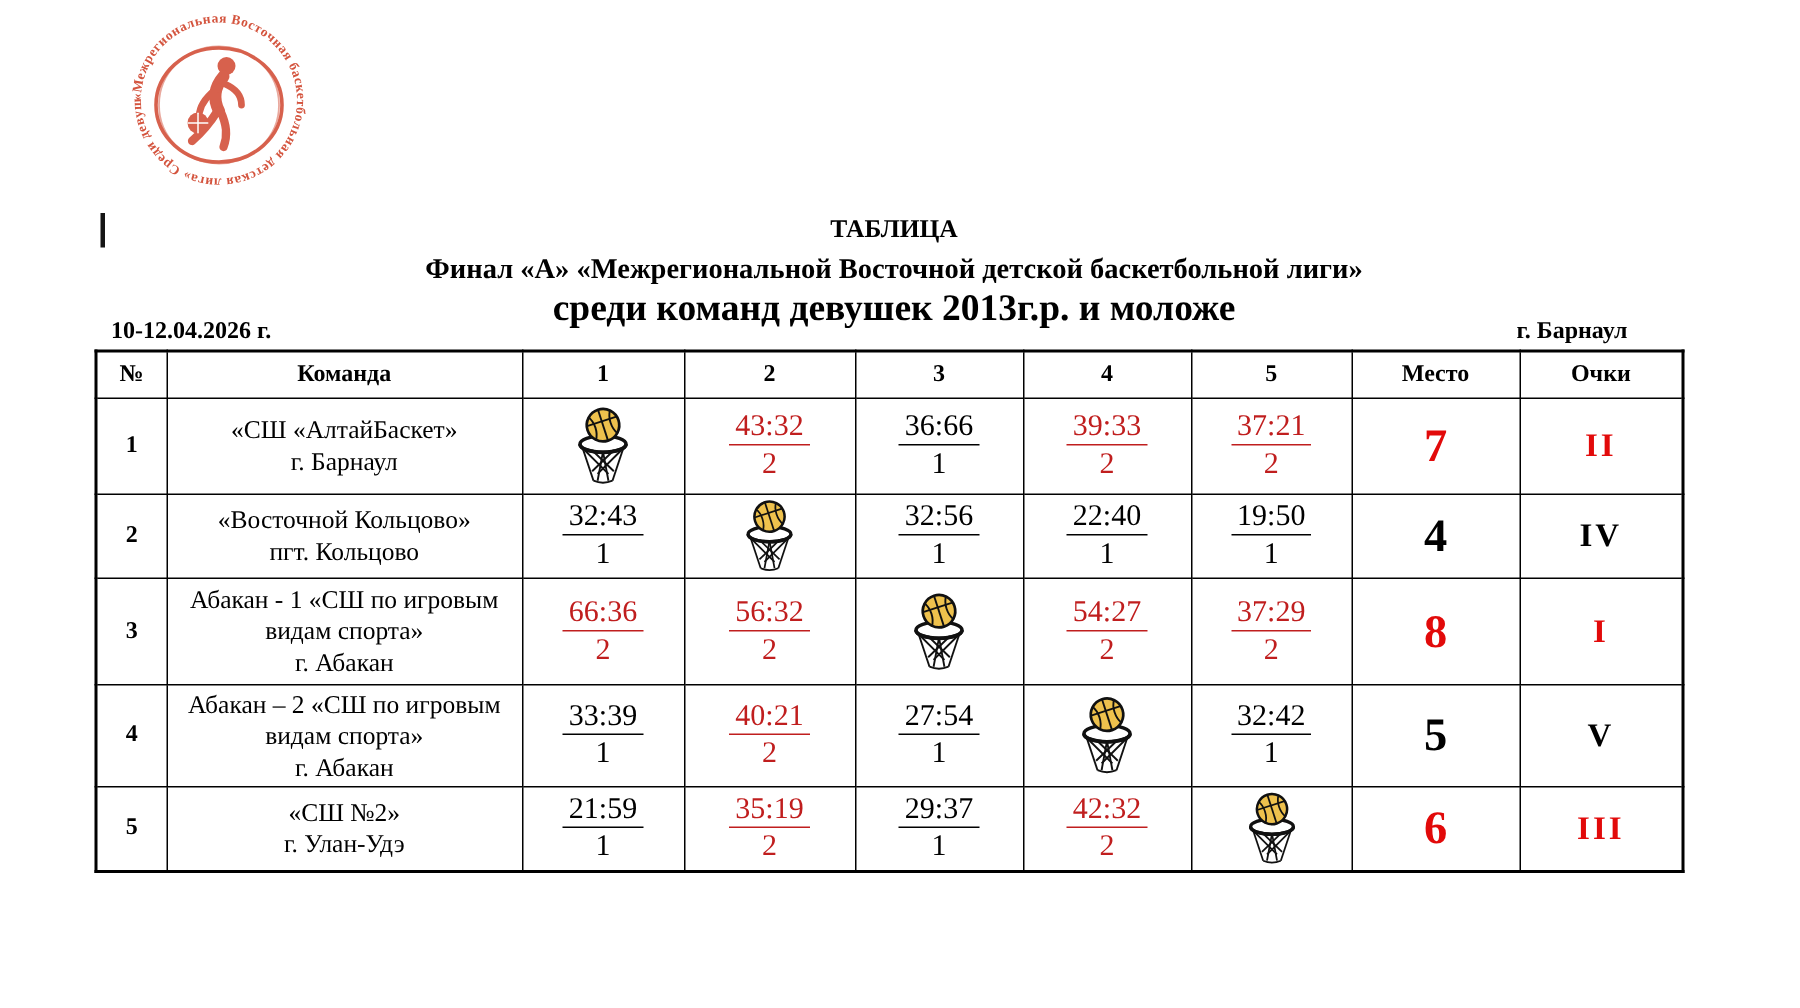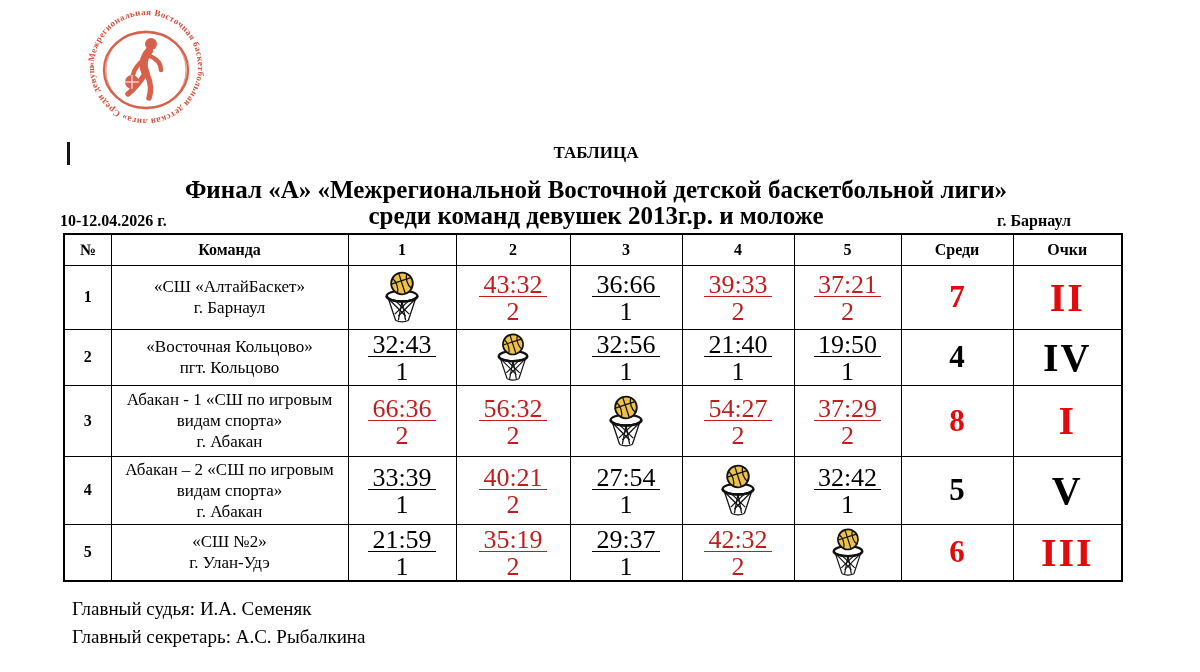--- a/index.html
+++ b/index.html
@@ -11,25 +11,25 @@
 
   
   .logo{position:absolute;left:82px;top:5px;width:128px;height:124px;}
 
   
   .cursor{position:absolute;left:67px;top:142px;width:3px;height:23px;background:#151515;}
 
   
   .titles{position:absolute;left:0;top:142px;width:1192px;text-align:center;font-weight:bold;}
   .title-main{font-size:17px;line-height:22px;}
-  .title-sub1{font-size:25px;line-height:26px;margin-top:13px;}
+  .title-sub1{font-size:19px;line-height:26px;margin-top:3px;}
   .title-sub2{font-size:25px;line-height:26px;}
 
   
-  .meta{position:absolute;left:51px;top:211px;width:1058px;height:20px;
+  .meta{position:absolute;left:65px;top:211px;width:1058px;height:20px;
         display:flex;justify-content:space-between;font-weight:bold;font-size:16px;line-height:20px;}
   .meta .date{padding-left:9px;}
   .meta .city{padding-right:38px;}
 
   
   table.results{
     position:absolute;left:63px;top:233px;width:1058px;
     border-collapse:collapse;table-layout:fixed;border:2px solid #000;
   }
   .results th,.results td{
@@ -38,26 +38,26 @@
   .results thead tr{height:31px;}
   .results th{font-size:16px;font-weight:bold;}
   .results tbody tr:nth-child(1){height:64px;}
   .results tbody tr:nth-child(2){height:56px;}
   .results tbody tr:nth-child(3){height:71px;}
   .results tbody tr:nth-child(4){height:68px;}
   .results tbody tr:nth-child(5){height:57px;}
 
   td.num{font-size:16px;font-weight:bold;}
   td.team{font-size:17px;line-height:21px;}
-  td.game{font-size:26px;color:#000;}
+  td.game{font-size:20px;color:#000;}
   td.game[data-result="win"]{color:#c01e1e;}
   .score{display:inline-block;border-bottom:1.6px solid currentColor;line-height:23px;padding:0 4px;}
   .pts{line-height:24px;}
   td.points{font-size:31px;font-weight:bold;}
-  td.place{font-size:40px;font-weight:bold;letter-spacing:2px;}
+  td.place{font-size:22px;font-weight:bold;letter-spacing:2px;}
   td.points[data-result="win"],td.place[data-result="win"]{color:#e20a0a;}
   .icon-wrap{display:inline-block;width:56px;height:56px;vertical-align:middle;}
   tr:nth-child(2) .icon-wrap,tr:nth-child(5) .icon-wrap{width:52px;height:52px;}
 
   
   .footer{position:absolute;left:72px;top:595px;font-size:19px;line-height:28px;}
 
   .hidden-defs{position:absolute;width:0;height:0;overflow:hidden;}
 </style>
 </head>
@@ -143,21 +143,21 @@
     </colgroup>
     <thead>
       <tr>
         <th>№</th>
         <th>Команда</th>
         <th>1</th>
         <th>2</th>
         <th>3</th>
         <th>4</th>
         <th>5</th>
-        <th>Среди</th>
+        <th>Место</th>
         <th>Очки</th>
       </tr>
     </thead>
     <tbody>
 
       <tr>
         <td class="num">1</td>
         <td class="team">
           <div>«СШ «АлтайБаскет»</div>
           <div>г. Барнаул</div>
@@ -183,38 +183,38 @@
           <div class="score">37:21</div>
           <div class="pts">2</div>
         </td>
         <td class="points" data-result="win">7</td>
         <td class="place" data-result="win">II</td>
       </tr>
 
       <tr>
         <td class="num">2</td>
         <td class="team">
-          <div>«Восточная Кольцово»</div>
+          <div>«Восточной Кольцово»</div>
           <div>пгт. Кольцово</div>
         </td>
         <td class="game" data-result="loss">
           <div class="score">32:43</div>
           <div class="pts">1</div>
         </td>
         <td class="game self">
           <span class="icon-wrap"><svg viewBox="0 0 60 62" width="100%" height="100%">
                 <use href="#bball-hoop"></use>
               </svg></span>
         </td>
         <td class="game" data-result="loss">
           <div class="score">32:56</div>
           <div class="pts">1</div>
         </td>
         <td class="game" data-result="loss">
-          <div class="score">21:40</div>
+          <div class="score">22:40</div>
           <div class="pts">1</div>
         </td>
         <td class="game" data-result="loss">
           <div class="score">19:50</div>
           <div class="pts">1</div>
         </td>
         <td class="points" data-result="loss">4</td>
         <td class="place" data-result="loss">IV</td>
       </tr>
 
@@ -309,18 +309,14 @@
                 <use href="#bball-hoop"></use>
               </svg></span>
         </td>
         <td class="points" data-result="win">6</td>
         <td class="place" data-result="win">III</td>
       </tr>
 
     </tbody>
   </table>
 
-  <div class="footer">
-    <div>Главный судья: И.А. Семеняк</div>
-    <div>Главный секретарь: А.С. Рыбалкина</div>
-  </div>
 
 </div>
 
 </body></html>

